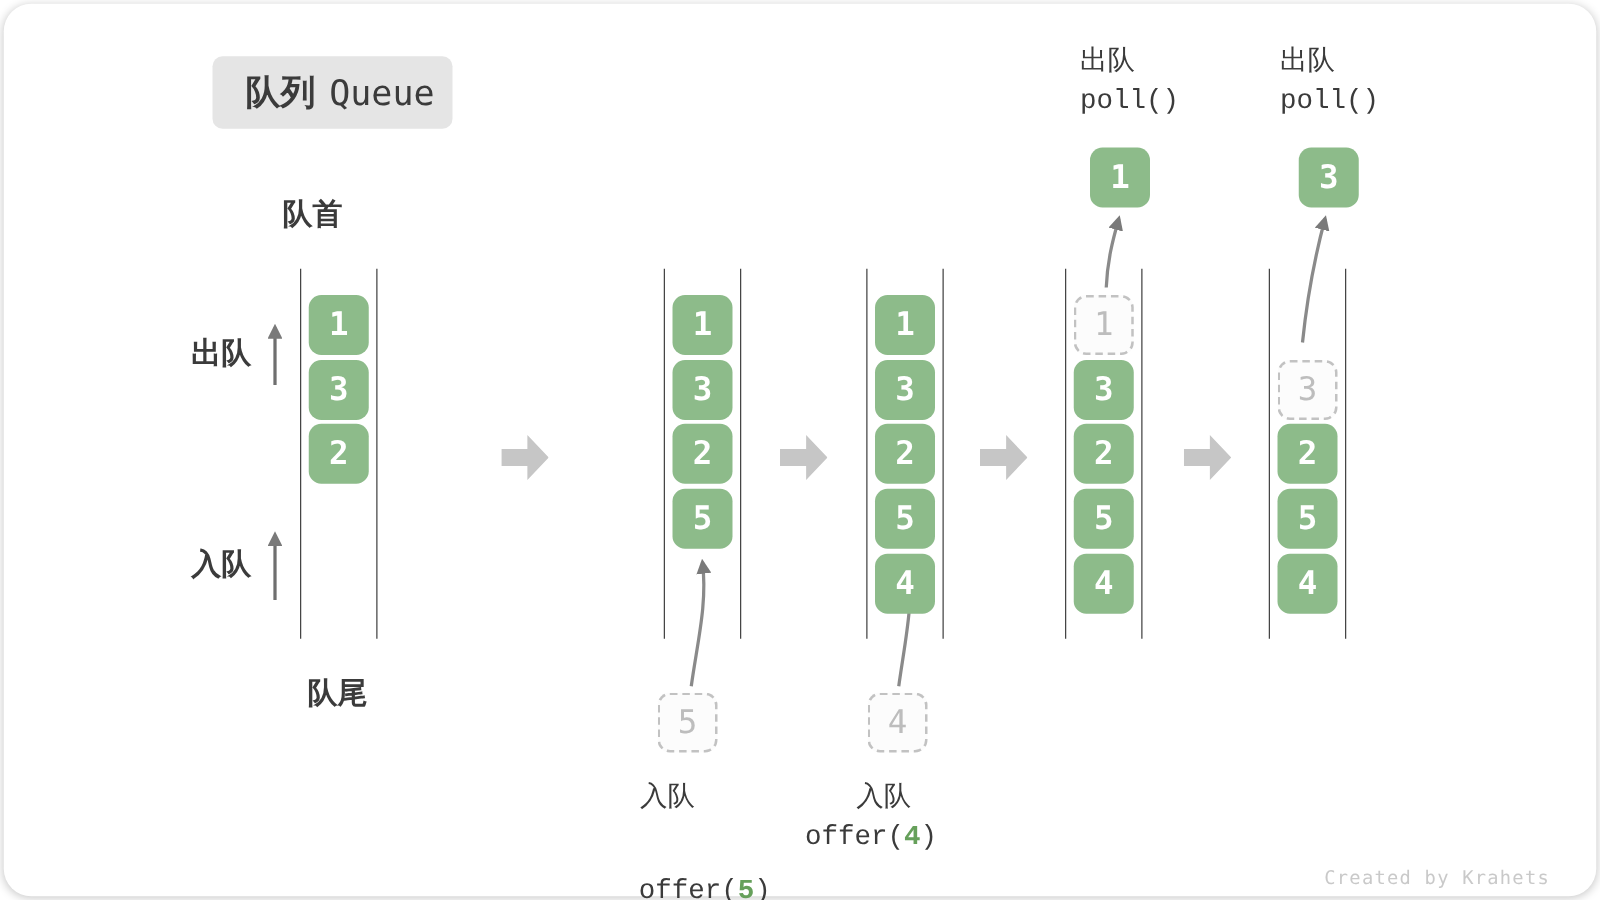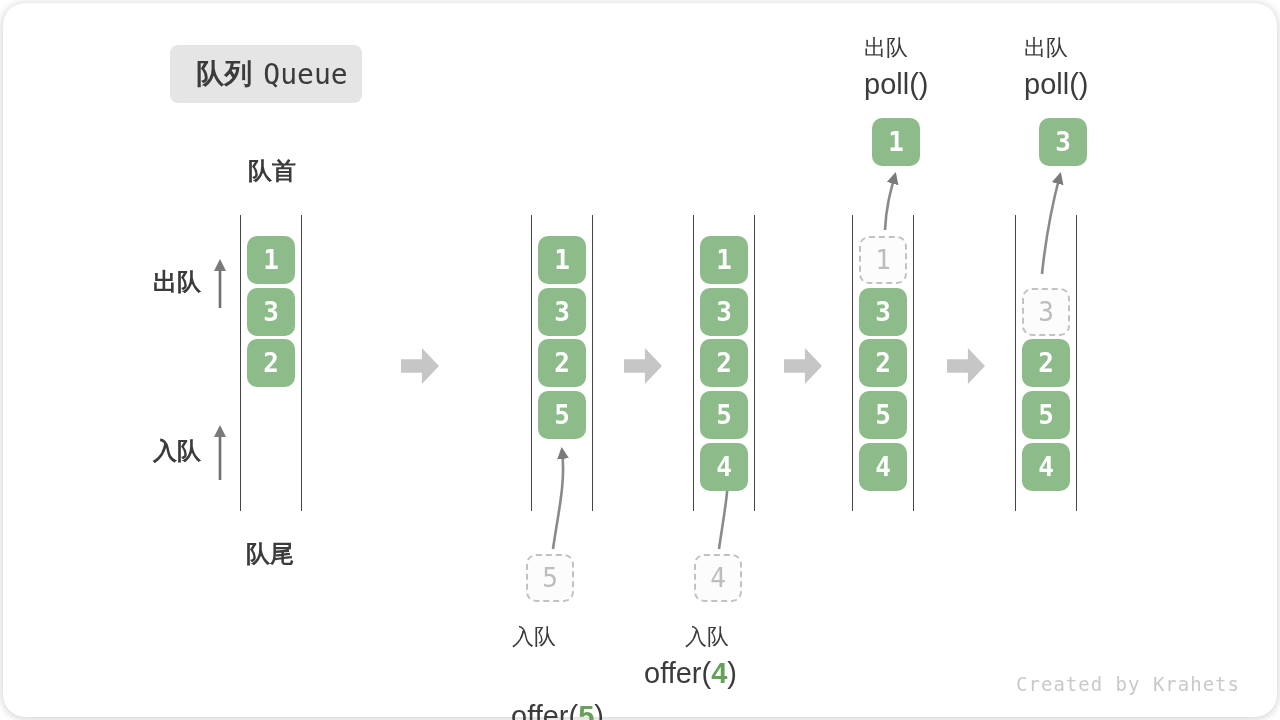--- a/index.html
+++ b/index.html
@@ -13,46 +13,46 @@
   #canvas{position:absolute;left:3px;top:3px;width:1274px;height:714px;
     background:#fff;border-radius:22px;box-shadow:0 1px 8px rgba(0,0,0,.22);}
   .abs{position:absolute;}
   .badge{left:167px;top:42px;width:192px;height:58px;background:var(--badge);
     border-radius:8px;display:flex;align-items:center;justify-content:center;gap:11px;padding-left:12px;}
   .badge .zh{font-weight:bold;font-size:28px;color:var(--label);}
   .badge .en{font-family:"DejaVu Sans Mono","Liberation Mono",monospace;
     font-size:28px;color:var(--label);}
   .side-label{font-weight:bold;font-size:24px;color:var(--label);white-space:nowrap;}
   .cap-label{font-size:22px;color:var(--label);white-space:nowrap;}
-  .code{font-family:Liberation Sans, sans-serif;
-    font-size:29px;color:var(--label);white-space:nowrap;}
+  .code{font-family:Liberation Mono, monospace;
+    font-size:22px;color:var(--label);white-space:nowrap;}
   .code .arg{color:var(--accent);font-weight:bold;}
   .walls{border-left:1.5px solid var(--wall);border-right:1.5px solid var(--wall);}
   .qbox{width:48px;height:48px;border-radius:10px;background:var(--green);
     color:#fff;font-family:"DejaVu Sans Mono","Liberation Mono",monospace;
     font-size:26px;font-weight:600;display:flex;align-items:center;justify-content:center;}
   .qbox.dashed{background:#fcfcfc;border:2px dashed var(--dash-border);
     color:var(--dash-text);font-weight:normal;}
   .step-arrow{width:38px;height:36px;background:var(--step);
     clip-path:polygon(0% 31%,55% 31%,55% 0%,100% 50%,55% 100%,55% 69%,0% 69%);}
-  .watermark{right:37px;bottom:22px;font-family:"DejaVu Sans Mono","Liberation Mono",monospace;
-    font-size:19px;color:var(--wm);letter-spacing:1px;}
+  .watermark{right:37px;bottom:6px;font-family:"DejaVu Sans Mono","Liberation Mono",monospace;
+    font-size:15px;color:var(--wm);letter-spacing:1px;}
   svg.overlay{position:absolute;left:0;top:0;width:1274px;height:714px;pointer-events:none;}
 </style>
 </head>
 <body>
 
 <div id="canvas">
 
   <div class="abs badge">
     <span class="zh">队列</span>
     <span class="en">Queue</span>
   </div>
 
-  <div class="abs side-label" style="left:245px;top:152px;">队首</div>
+  <div class="abs side-label" style="left:223px;top:152px;">队首</div>
   <div class="abs side-label" style="left:243px;top:535px;">队尾</div>
   <div class="abs side-label" style="left:150px;top:263px;">出队</div>
   <div class="abs side-label" style="left:150px;top:432px;">入队</div>
 
   <svg class="overlay">
     <defs>
       <marker id="ah" viewBox="0 0 10 10" refX="7.5" refY="5" markerWidth="4.6" markerHeight="4.6" orient="auto">
         <path d="M0,0 L10,5 L0,10 z" fill="#7a7a7a"></path>
       </marker>
     </defs>

